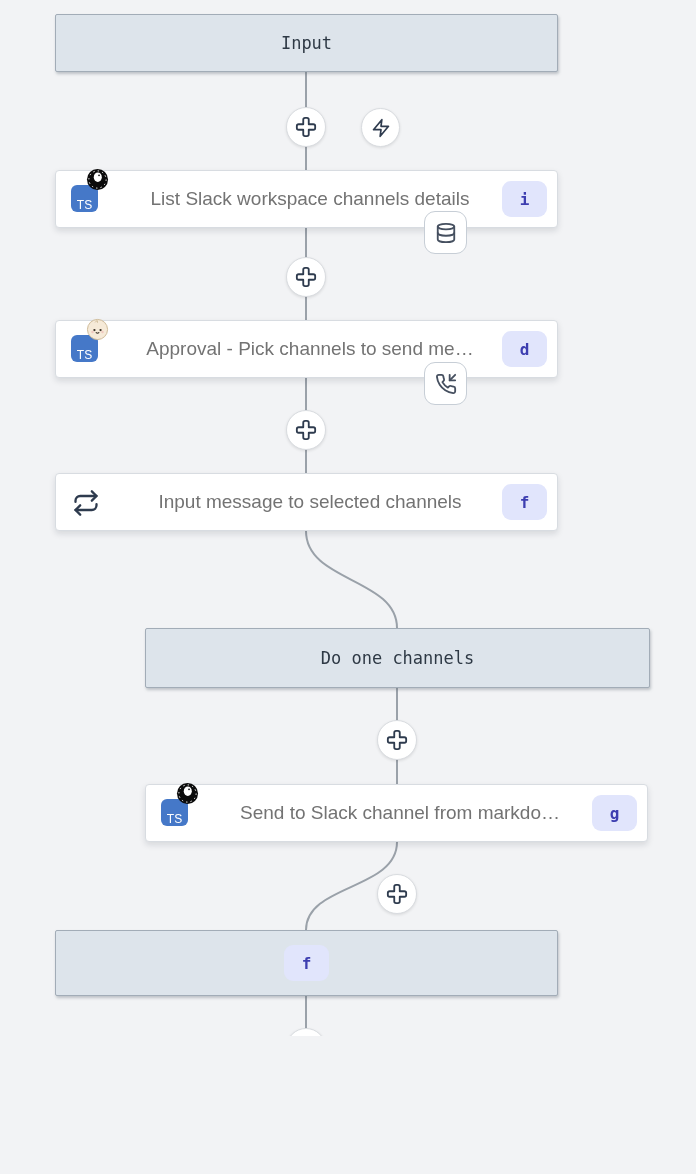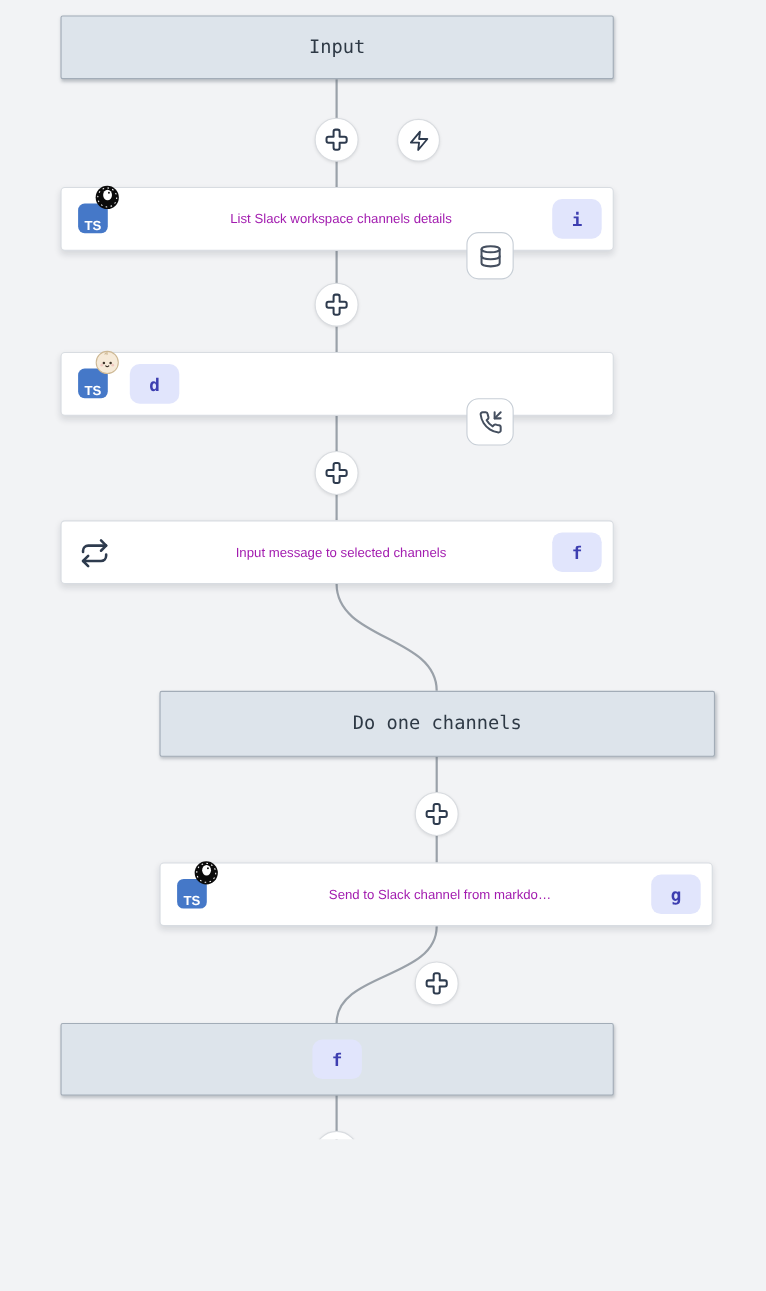--- a/index.html
+++ b/index.html
@@ -10,29 +10,29 @@
   .hdr-box{position:absolute;box-sizing:border-box;background:#dde4eb;border:1px solid #a2acb7;
            border-radius:2px;display:flex;align-items:center;justify-content:center;gap:12px;
            box-shadow:1px 2px 3px rgba(90,100,112,.35);z-index:1;
            font-family:"DejaVu Sans Mono",monospace;font-size:17px;color:#2e3945;}
   .white-box{background:#ffffff;border:4px solid #3b82f6;}
 
   .node{position:absolute;box-sizing:border-box;background:#ffffff;border:1px solid #d8dce1;
         border-radius:4px;box-shadow:0 3px 6px rgba(15,23,42,.12);display:flex;align-items:center;
         z-index:1;}
   .node-icon-area{position:relative;width:62px;height:100%;flex:0 0 62px;}
-  .node-title{flex:1;text-align:center;font-size:12px;color:#a21caf;white-space:nowrap;
+  .node-title{flex:1;text-align:center;font-size:19px;color:#737373;white-space:nowrap;
               overflow:hidden;}
   .badge{display:flex;align-items:center;justify-content:center;width:45px;height:36px;
          margin-right:10px;border-radius:9px;background:#e1e5fc;color:#3d3eb0;
          font-family:"DejaVu Sans Mono",monospace;font-size:16px;font-weight:bold;flex:0 0 45px;}
 
   .ts-sq{position:absolute;left:15px;top:14px;width:27px;height:27px;border-radius:6px;
          background:#4578c8;display:flex;align-items:flex-end;justify-content:center;
-         color:#fff;font-weight:bold;font-size:12px;padding-bottom:0;box-sizing:border-box;}
+         color:#fff;font-weight:normal;font-size:12px;padding-bottom:0;box-sizing:border-box;}
   .rt-badge{position:absolute;left:30px;top:-3px;width:23px;height:23px;}
 
   .chip{position:absolute;box-sizing:border-box;width:43px;height:43px;background:#fff;
         border:1.5px solid #c7ced6;border-radius:11px;display:flex;align-items:center;
         justify-content:center;z-index:2;}
 
   .round-btn{position:absolute;box-sizing:border-box;background:#fff;border:1px solid #d9dce0;
              border-radius:50%;display:flex;align-items:center;justify-content:center;
              box-shadow:0 1px 3px rgba(0,0,0,.10);z-index:2;cursor:pointer;}
   .repeat-wrap{position:absolute;left:16px;top:15px;width:28px;height:28px;}
@@ -106,20 +106,21 @@
       <svg class="rt-badge" viewBox="0 0 24 24">
         <circle cx="12" cy="12" r="10.5" fill="#f6ead8" stroke="#cdb894" stroke-width="1"></circle>
         <path d="M9.5 4.5c.8-1.2 2-1.8 2.5-1.6-.3.7-.3 1.6 0 2" fill="none" stroke="#cdb894" stroke-width="1"></path>
         <circle cx="8.8" cy="12.6" r="1.2" fill="#3c3228"></circle>
         <circle cx="15.2" cy="12.6" r="1.2" fill="#3c3228"></circle>
         <circle cx="6.8" cy="14.6" r="1.3" fill="#f0c8c0"></circle>
         <circle cx="17.2" cy="14.6" r="1.3" fill="#f0c8c0"></circle>
         <path d="M10.6 15.2c.9.9 1.9.9 2.8 0" fill="none" stroke="#3c3228" stroke-width="1.2" stroke-linecap="round"></path>
       </svg>
     </div>
+    <div class="node-title">Approval - Pick channels to send me…</div>
     <div class="badge">d</div>
   </div>
   <div class="chip" style="left:424px;top:362px">
     <svg width="22" height="22" viewBox="0 0 24 24" fill="none" stroke="#454f5f" stroke-width="2" stroke-linecap="round" stroke-linejoin="round">
       <polyline points="16 2 16 8 22 8"></polyline>
       <line x1="22" y1="2" x2="16" y2="8"></line>
       <path d="M22 16.92v3a2 2 0 0 1-2.18 2 19.79 19.79 0 0 1-8.63-3.07 19.5 19.5 0 0 1-6-6 19.79 19.79 0 0 1-3.07-8.67A2 2 0 0 1 4.11 2h3a2 2 0 0 1 2 1.72 12.84 12.84 0 0 0 .7 2.81 2 2 0 0 1-.45 2.11L8.09 9.91a16 16 0 0 0 6 6l1.27-1.27a2 2 0 0 1 2.11-.45 12.84 12.84 0 0 0 2.81.7A2 2 0 0 1 22 16.92z"></path>
     </svg>
   </div>
 

